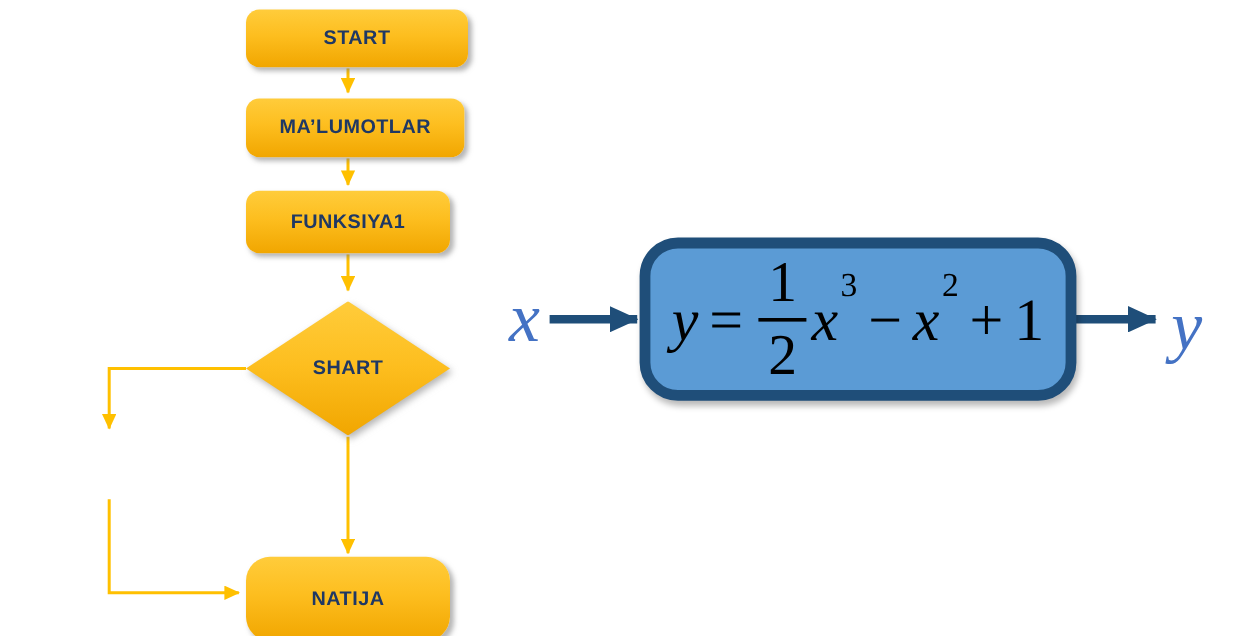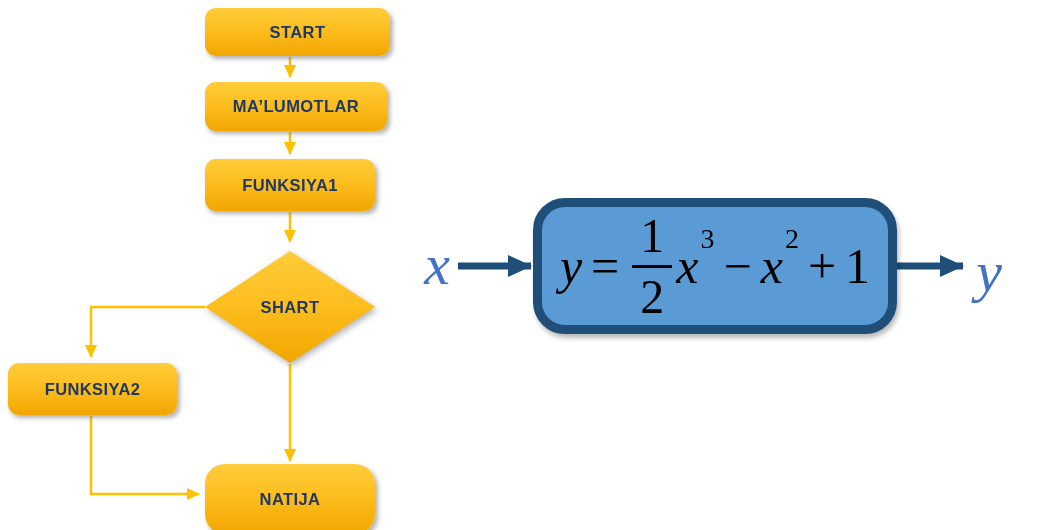--- a/index.html
+++ b/index.html
@@ -94,23 +94,20 @@
   <div class="node" style="left:205px;top:159px;width:170px;height:52px;">
     <span>FUNKSIYA1</span>
   </div>
 
   <div class="diamond-wrap" style="left:205px;top:251px;width:170px;height:112px;">
     <div class="diamond">
       <span>SHART</span>
     </div>
   </div>
 
-  <div class="node" style="left:8px;top:363px;width:169px;height:52px;">
-    <span>FUNKSIYA2</span>
-  </div>
 
   <div class="node" style="left:205px;top:464px;width:170px;height:70px;border-radius:20px;">
     <span>NATIJA</span>
   </div>
 
 
   <div class="formula-box">
     <div class="formula">
       <span class="var">y</span>
       <span class="sp">=</span>

